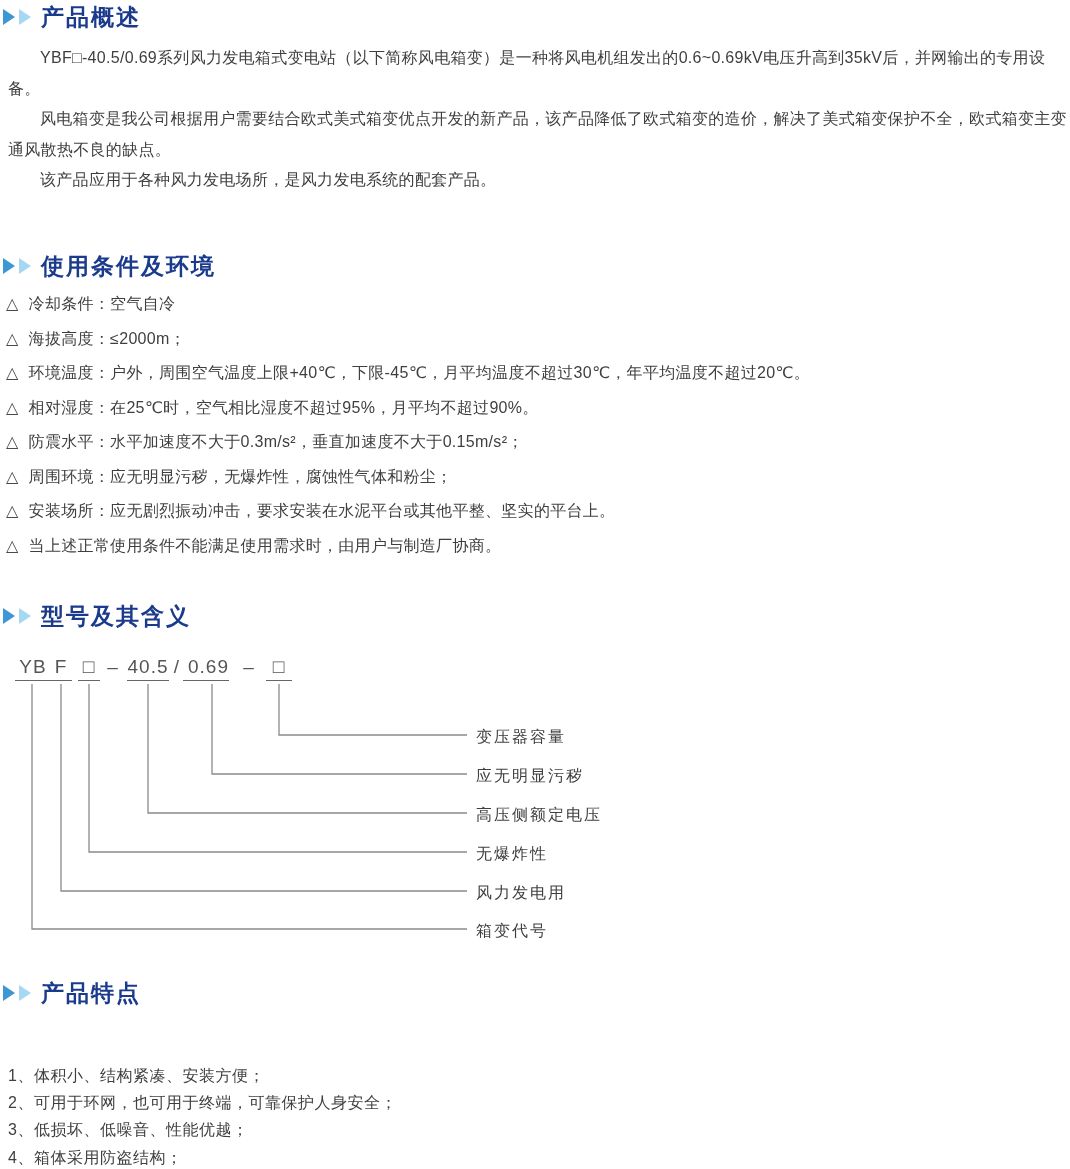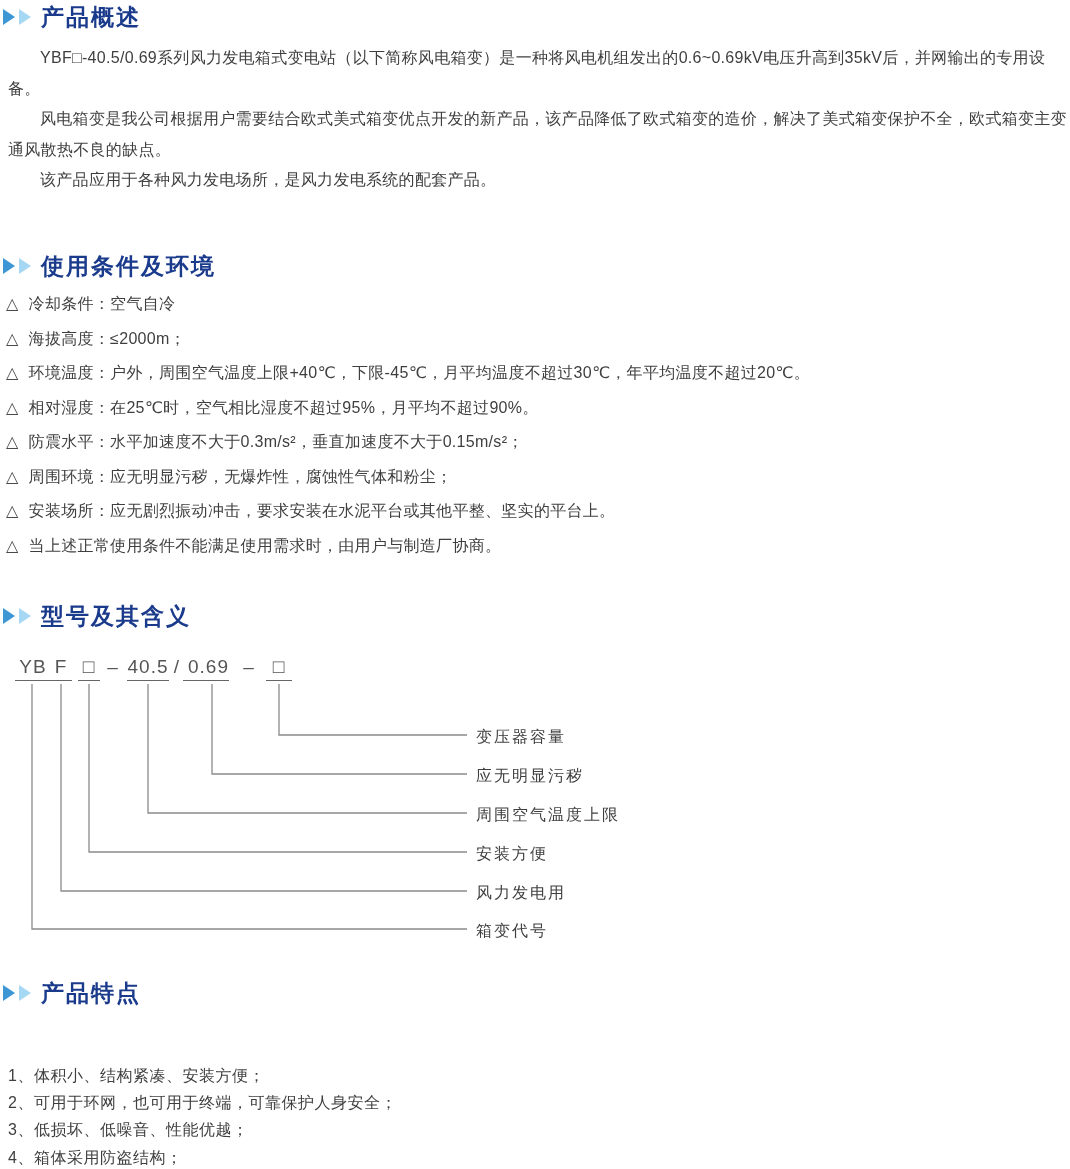--- a/index.html
+++ b/index.html
@@ -132,22 +132,22 @@
       <polyline points="279,0 279,51 467,51"></polyline>
       <polyline points="212,0 212,90 467,90"></polyline>
       <polyline points="148,0 148,129 467,129"></polyline>
       <polyline points="89,0 89,168 467,168"></polyline>
       <polyline points="61,0 61,207 467,207"></polyline>
       <polyline points="32,0 32,245 467,245"></polyline>
     </svg>
 
     <div class="diag-label" style="top:72px;">变压器容量</div>
     <div class="diag-label" style="top:111px;">应无明显污秽</div>
-    <div class="diag-label" style="top:150px;">周围空气温度上限</div>
-    <div class="diag-label" style="top:189px;">安装方便</div>
+    <div class="diag-label" style="top:150px;">高压侧额定电压</div>
+    <div class="diag-label" style="top:189px;">无爆炸性</div>
     <div class="diag-label" style="top:228px;">风力发电用</div>
     <div class="diag-label" style="top:266px;">箱变代号</div>
   </div>
 
   <div class="sec-head" style="top:978px;">
     <span class="tri tri-dark"></span>
     <span class="tri tri-light"></span>
     <h2 class="sec-title">产品特点</h2>
   </div>
 

